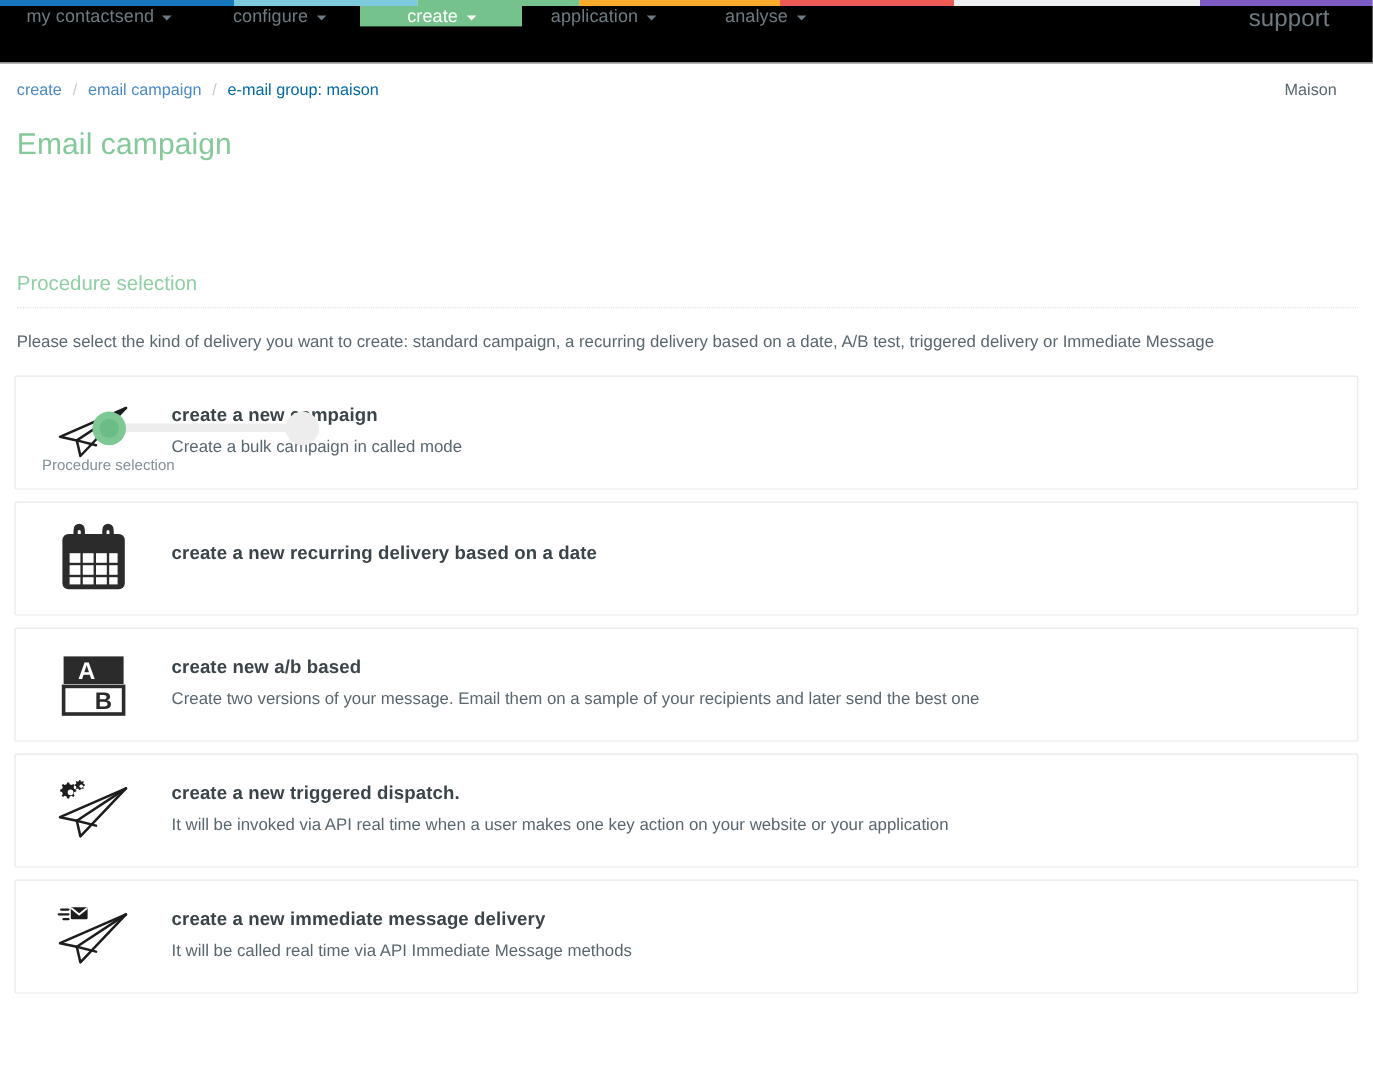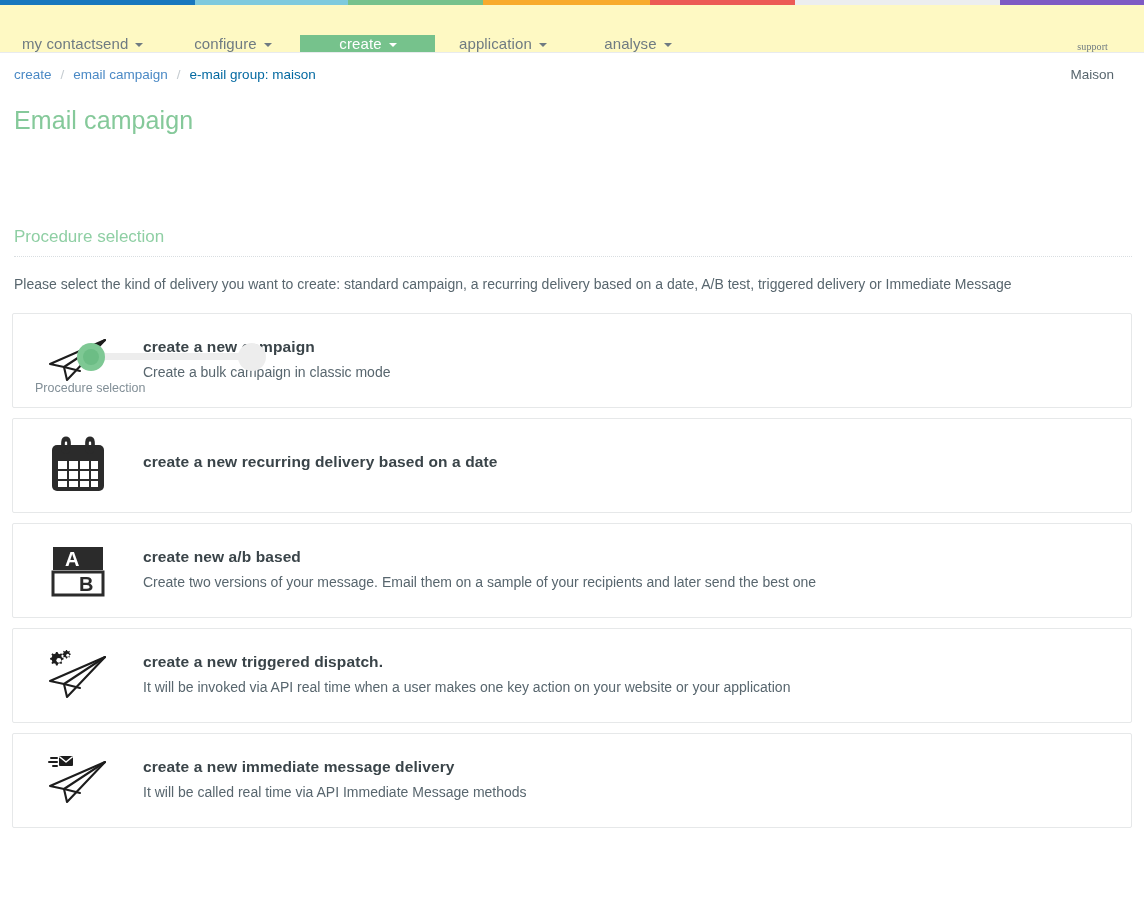--- a/index.html
+++ b/index.html
@@ -19,24 +19,24 @@
     height: 5px;
     width: 100%;
     background: #eceeef;
   }
   .colorstrip span { display: block; height: 5px; }
 
   
   .navbar {
     position: relative;
     height: 48px;
-    background: #fef9c3;
+    background: #000000;
     border-bottom: 1px solid #e8ebee;
     display: flex;
-    align-items: flex-end;
+    align-items: flex-start;
   }
   .nav-items { display: flex; align-items: stretch; }
   .nav-item {
     display: flex;
     align-items: center;
     justify-content: center;
     padding: 0 22px;
     font-size: 15px;
     color: #6f7b82;
     cursor: pointer;
@@ -58,21 +58,21 @@
     border-top: 4px solid currentColor;
     position: relative;
     top: 1px;
   }
   .nav-right {
     margin-left: auto;
     display: flex;
     align-items: center;
     padding-right: 36px;
   }
-  .nav-right .nav-item { padding: 0; font-size: 10px; font-family: Liberation Serif, serif; }
+  .nav-right .nav-item { padding: 0; font-size: 20px; }
 
   
   .breadcrumb-bar {
     display: flex;
     align-items: center;
     padding: 14px 14px 10px 14px;
     font-size: 13.5px;
   }
   .crumb { color: #4a89c5; cursor: pointer; }
   .crumb.last { color: #0369a1; cursor: default; }
@@ -274,21 +274,21 @@
       <svg width="62" height="48" viewBox="0 0 62 48">
         <g fill="none" stroke="#1d1d1d" stroke-width="2.1" stroke-linejoin="round" stroke-linecap="round">
           <path d="M3 28 L58 4 L20 44 L17 31 Z"></path>
           <path d="M17 31 L58 4"></path>
           <path d="M17 31 L33 35"></path>
         </g>
       </svg>
     </div>
     <div class="card-body">
       <div class="card-title">create a new campaign</div>
-      <div class="card-desc">Create a bulk campaign in classic mode</div>
+      <div class="card-desc">Create a bulk campaign in called mode</div>
     </div>
   </div>
 
   <div class="card">
     <div class="card-icon">
       <svg width="58" height="58" viewBox="0 0 58 58">
         <rect x="14" y="4" width="6" height="12" rx="3" fill="none" stroke="#2b2b2b" stroke-width="3.2"></rect>
         <rect x="38" y="4" width="6" height="12" rx="3" fill="none" stroke="#2b2b2b" stroke-width="3.2"></rect>
         <rect x="3" y="9" width="52" height="46" rx="5" fill="#2b2b2b"></rect>
         <g fill="#ffffff">

